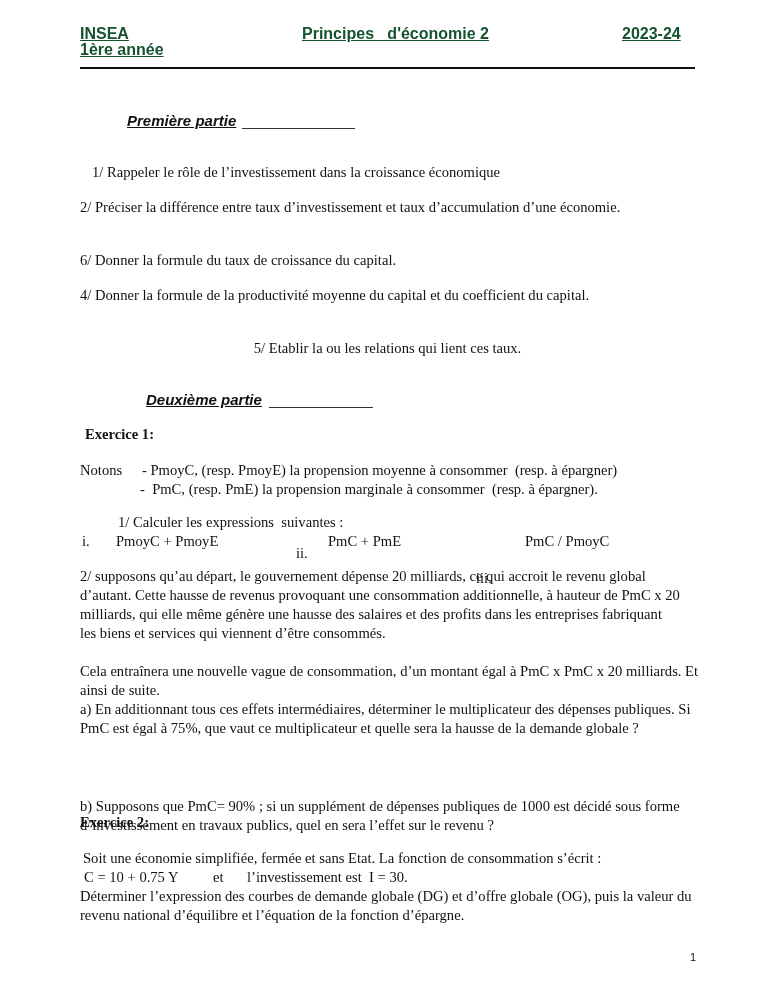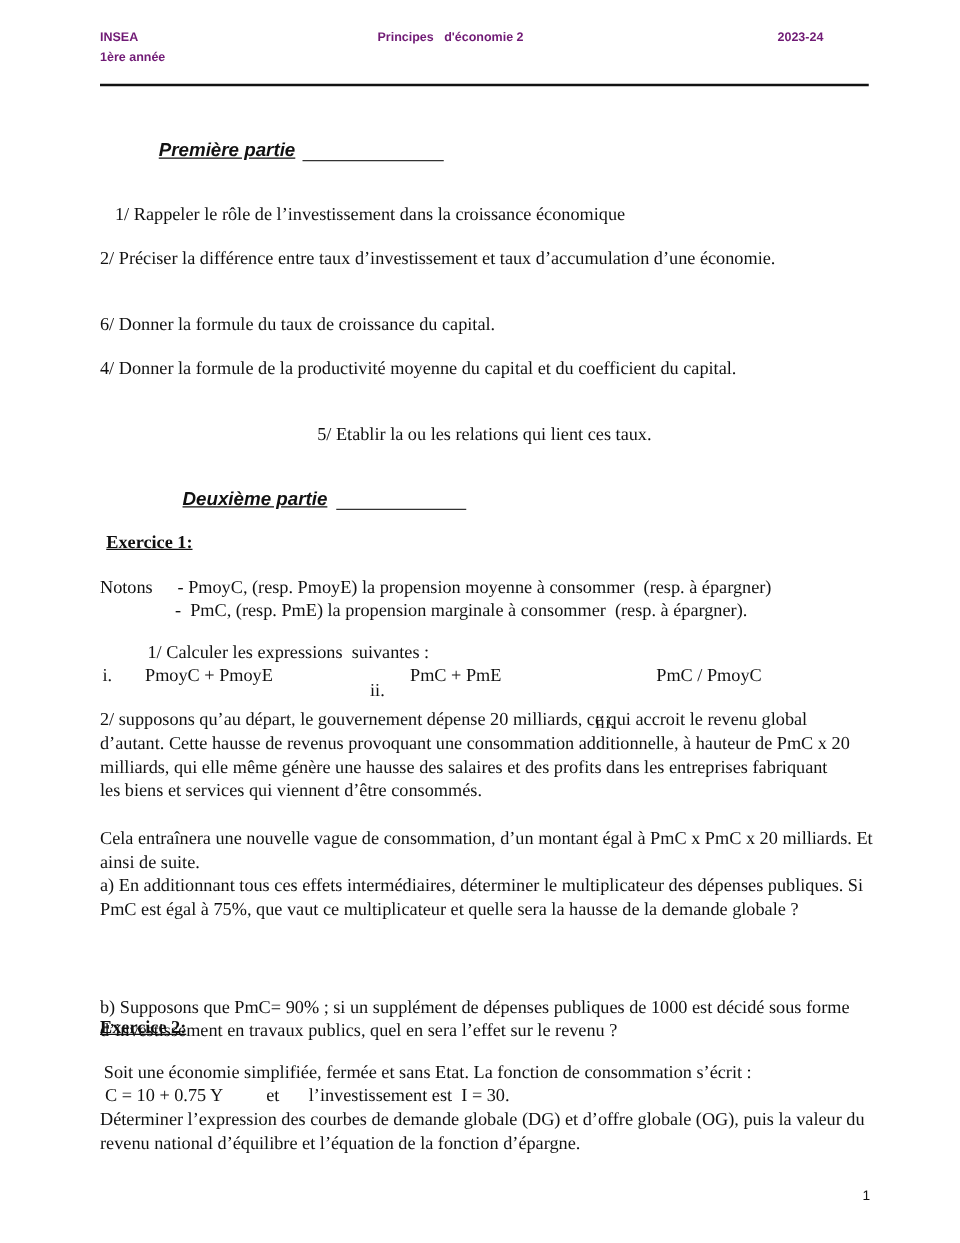--- a/index.html
+++ b/index.html
@@ -1,25 +1,25 @@
 <!DOCTYPE html>
 <html><head>
 <meta charset="utf-8">
 <style>
   * { margin: 0; padding: 0; box-sizing: border-box; }
   html, body { width: 768px; height: 994px; background: #ffffff; overflow: hidden; }
   body { position: relative; color: #111; font-family: "Liberation Serif", "DejaVu Serif", serif; }
   .abs { position: absolute; }
-  .hdr { font-family: "Liberation Sans", "DejaVu Sans", sans-serif; font-weight: bold; font-size: 10px; color: #701a75; }
+  .hdr { font-family: "Liberation Sans", "DejaVu Sans", sans-serif; font-weight: bold; font-size: 16px; color: #14532d; text-decoration: underline; }
   .rule { position: absolute; left: 80px; top: 67px; width: 615px; height: 2px; background: #111; }
   .part { font-family: "Liberation Sans", "DejaVu Sans", sans-serif; font-weight: bold; font-style: italic; font-size: 15px; text-decoration: underline; }
   .part-line { position: absolute; height: 1px; background: #333; }
   .p { font-size: 14.6px; line-height: 19px; color: #111; }
   .just { text-align: justify; text-align-last: left; }
-  .ex { font-weight: bold; font-size: 14.6px; text-decoration: underline; }
+  .ex { font-weight: bold; font-size: 14.6px; }
   .pagenum { font-family: "Liberation Sans", "DejaVu Sans", sans-serif; font-size: 11px; }
 </style>
 </head>
 <body>
 
 <div class="abs hdr" style="left:80px; top:25px;">INSEA</div>
 <div class="abs hdr" style="left:80px; top:41px;">1ère année</div>
 <div class="abs hdr" style="left:302px; top:25px; white-space:pre;">Principes   d'économie 2</div>
 <div class="abs hdr" style="left:622px; top:25px;">2023-24</div>
 <div class="rule"></div>

